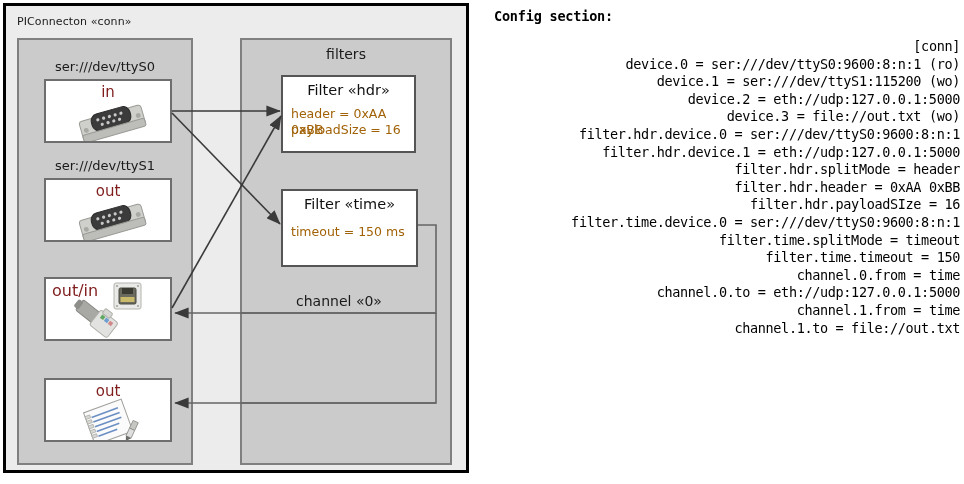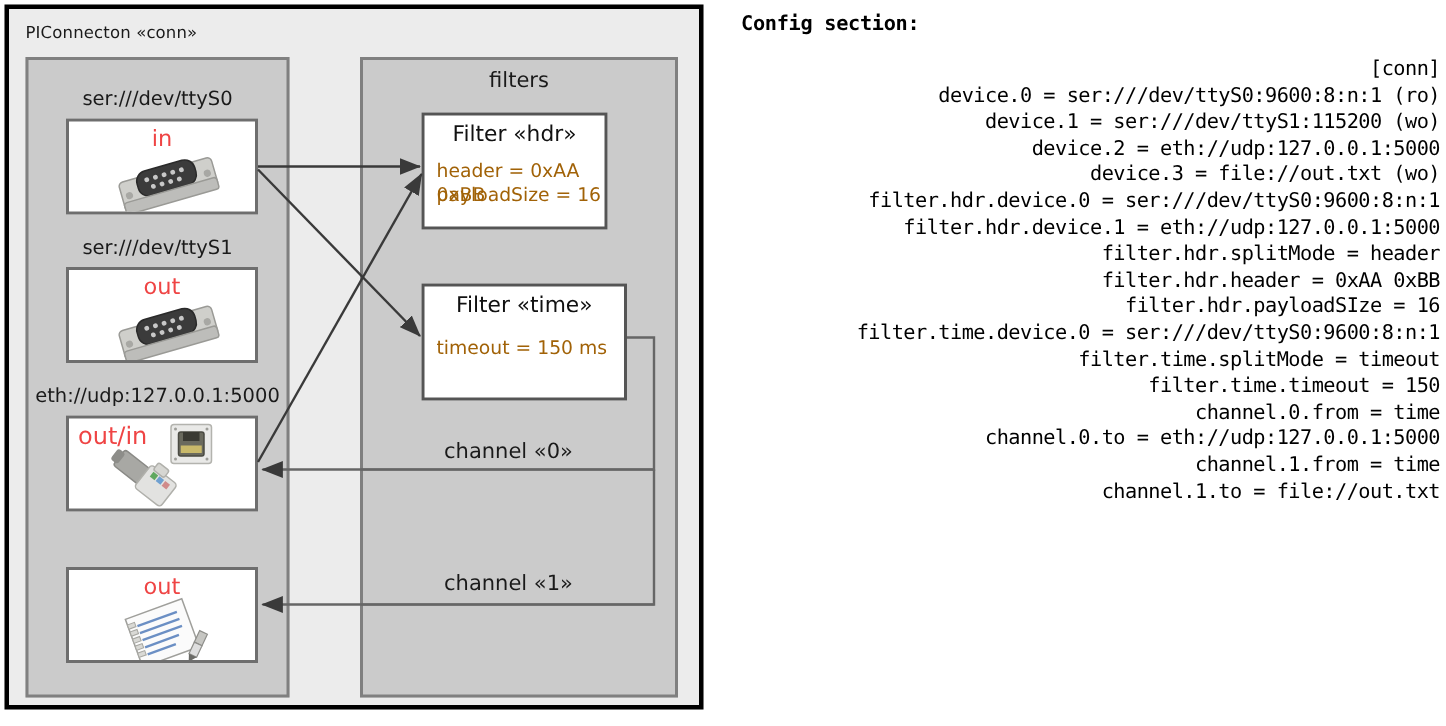--- a/index.html
+++ b/index.html
@@ -72,21 +72,21 @@
     background: #ffffff;
     border: 2px solid #6e6e6e;
     box-sizing: border-box;
   }
   .dev-label {
     position: absolute;
     top: 2px;
     width: 100%;
     text-align: center;
     font-size: 15px;
-    color: #ef4444;
+    color: #7f1d1d;
     z-index: 3;
   }
   .dev-label.left-aligned {
     text-align: left;
     left: 6px;
     width: auto;
     font-size: 16px;
   }
 
   
@@ -223,21 +223,20 @@
               <circle cx="46" cy="20.5" r="1.6"></circle>
           </g>
           <rect x="6" y="26" width="64" height="8" rx="2" fill="#bdbdba" stroke="#9a9a96" stroke-width="1"></rect>
           <circle cx="11" cy="22" r="2.4" fill="#a8a8a4"></circle>
           <circle cx="65" cy="22" r="2.4" fill="#a8a8a4"></circle>
         </g>
       </svg>
     </div>
   </div>
 
-  <div class="dev-caption" style="left:10px; top:257px; width:190px;">eth://udp:127.0.0.1:5000</div>
   <div class="dev-box" style="left:44px; top:277px; width:128px; height:64px;">
     <div class="dev-label left-aligned">out/in</div>
     <div class="icon-wrap">
       <svg class="icon-svg" style="left:52px; top:3px;" width="46" height="42" viewBox="0 0 46 42">
         <rect x="16" y="1" width="27" height="26" rx="2" fill="#e9e9e7" stroke="#b3b3ae" stroke-width="1"></rect>
         <rect x="21" y="6" width="17" height="16" rx="1.5" fill="#6a6a5e" stroke="#4a4a42" stroke-width="1"></rect>
         <rect x="24" y="6" width="11" height="6" fill="#3a3a33"></rect>
         <rect x="22.5" y="15" width="14" height="5" fill="#c9b96a"></rect>
         <circle cx="19" cy="4" r="1" fill="#9e9e99"></circle>
         <circle cx="40" cy="4" r="1" fill="#9e9e99"></circle>
@@ -281,33 +280,32 @@
         </g>
         <g transform="rotate(-20 35 23)">
           <polygon points="50,36 56,30 60,34 54,40" fill="#c6c6c2" stroke="#8e8e8a" stroke-width="0.8"></polygon>
           <polygon points="44,42 50,36 54,40 48,46" fill="#dedede" stroke="#8e8e8a" stroke-width="0.8"></polygon>
           <polygon points="44,42 48,46 42,47" fill="#6a6a66"></polygon>
         </g>
       </svg>
     </div>
   </div>
 
-  <div class="filter-box" style="left:281px; top:75px; width:124px; height:78px;">
+  <div class="filter-box" style="left:281px; top:75px; width:135px; height:78px;">
     <div class="filter-title">Filter «hdr»</div>
     <div class="filter-props" style="top:29px;">header = 0xAA 0xBB</div>
     <div class="filter-props" style="top:45px;">payloadSize = 16</div>
   </div>
 
   <div class="filter-box" style="left:281px; top:189px; width:137px; height:78px;">
     <div class="filter-title">Filter «time»</div>
     <div class="filter-props" style="top:33px;">timeout = 150 ms</div>
   </div>
 
   <div class="channel-label" style="left:250px; top:293px; width:178px;">channel «0»</div>
-  <div class="channel-label" style="left:250px; top:381px; width:178px;">channel «1»</div>
 
   <svg id="connectors">
     <defs>
       <marker id="arrowhead" markerWidth="9" markerHeight="7" refX="8.5" refY="3.5" orient="auto">
         <polygon points="0 0, 9 3.5, 0 7" fill="#3a3a3a"></polygon>
       </marker>
     </defs>
 
     <line x1="172" y1="111" x2="280" y2="111" stroke="#3a3a3a" stroke-width="1.6" marker-end="url(#arrowhead)"></line>
 

